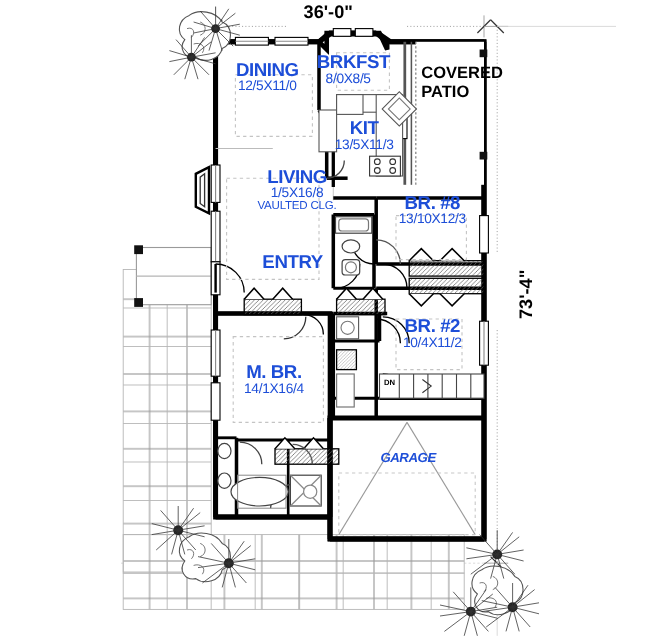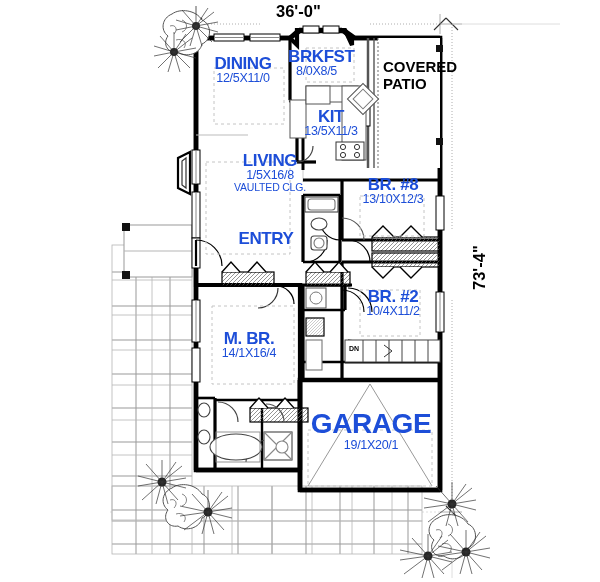--- a/index.html
+++ b/index.html
@@ -622,22 +622,21 @@
     <span class="room-name">BR. #2</span>
     <span class="room-dim">10/4X11/2</span>
   </div>
 
   <div class="room-label" style="left:202px; top:330px; width:94px;">
     <span class="room-name">M. BR.</span>
     <span class="room-dim">14/1X16/4</span>
   </div>
 
   <div class="room-label" style="left:310px; top:410px; width:122px;">
-    <span class="room-name" style="font-size:28px;">GARAGE</span>
-    <span class="room-dim">19/1X20/1</span>
+    <span class="room-name" style="font-size:12px;font-style:italic;">GARAGE</span>
   </div>
 
   <div class="small-label" style="left:383px; top:58px;">
     <span>COVERED</span><br>
     <span>PATIO</span>
   </div>
 
   <div class="tiny-label" style="left:349px; top:345px;">DN</div>
 
 </div>

